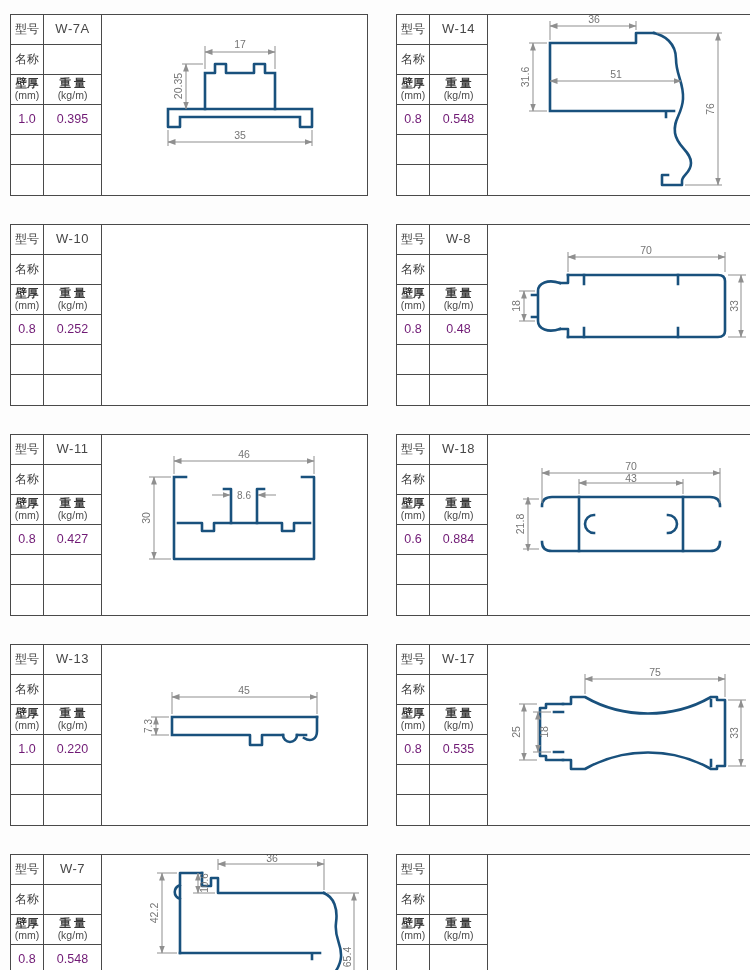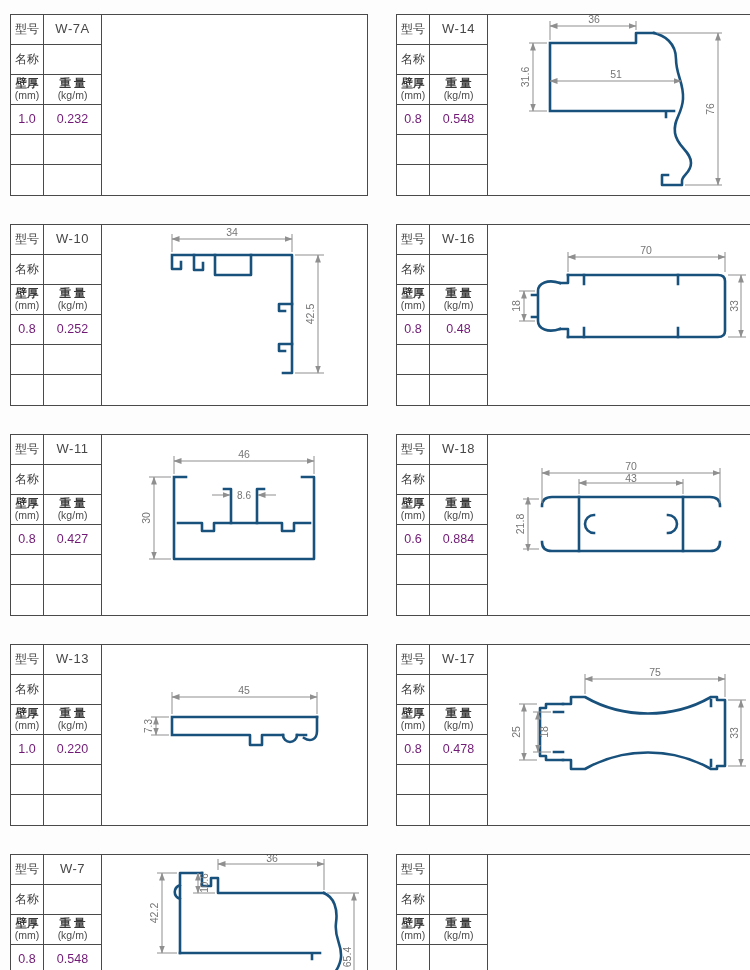--- a/index.html
+++ b/index.html
@@ -70,25 +70,40 @@
       <div class="sc"></div>
       <div class="sc c1 hdr">
           <div>壁厚</div>
           <div class="sub">(mm)</div>
         </div>
       <div class="sc hdr">
           <div>重 量</div>
           <div class="sub">(kg/m)</div>
         </div>
       <div class="sc c1 val">1.0</div>
-      <div class="sc val">0.232</div>
-      <div class="sc c1"></div>
-      <div class="sc"></div>
-      <div class="sc c1 last"></div>
-      <div class="sc last"></div>
+      <div class="sc val">0.395</div>
+      <div class="sc c1"></div>
+      <div class="sc"></div>
+      <div class="sc c1 last"></div>
+      <div class="sc last"></div>
+    </div>
+    <div class="draw">
+      <svg width="264" height="180" viewBox="0 0 264 180">
+        <path class="p" d="M66,94 H210 M66,94 V112 H78 V102 M210,94 V112 H198 V102 M78,102 H198"></path>
+        <path class="p" d="M103,94 V58 M173,94 V58 M103,58 H113 V49 H124 V58 H152 V49 H163 V58 H173"></path>
+        <path class="d" d="M103,54 V31 M173,54 V31"></path>
+        <line class="d" x1="103" y1="37" x2="173" y2="37" marker-start="url(#arw)" marker-end="url(#arw)"></line>
+        <text class="dt" x="138" y="30">17</text>
+        <path class="d" d="M101,49 H80"></path>
+        <line class="d" x1="84" y1="49" x2="84" y2="94" marker-start="url(#arw)" marker-end="url(#arw)"></line>
+        <text class="dt" x="77" y="71" transform="rotate(-90 77 71)">20.35</text>
+        <path class="d" d="M66,115 V131 M210,115 V131"></path>
+        <line class="d" x1="66" y1="127" x2="210" y2="127" marker-start="url(#arw)" marker-end="url(#arw)"></line>
+        <text class="dt" x="138" y="121">35</text>
+      </svg>
     </div>
   </div>
 
   <div class="card">
     <div class="spec">
       <div class="sc c1">型号</div>
       <div class="sc model">W-14</div>
       <div class="sc c1">名称</div>
       <div class="sc"></div>
       <div class="sc c1 hdr">
@@ -139,39 +154,26 @@
           <div>重 量</div>
           <div class="sub">(kg/m)</div>
         </div>
       <div class="sc c1 val">0.8</div>
       <div class="sc val">0.252</div>
       <div class="sc c1"></div>
       <div class="sc"></div>
       <div class="sc c1 last"></div>
       <div class="sc last"></div>
     </div>
-    <div class="draw">
-      <svg width="264" height="180" viewBox="0 0 264 180">
-        <path class="p" d="M70,30 H190 V148 H181 M70,30 V44 H79 V37"></path>
-        <path class="p" d="M92,30 V45 H101 V38 M113,30 V50 H149 V30"></path>
-        <path class="p" d="M190,79 H177 V86 H183 M190,119 H177 V126 H183"></path>
-        <path class="d" d="M70,27 V9 M190,27 V9"></path>
-        <line class="d" x1="70" y1="14" x2="190" y2="14" marker-start="url(#arw)" marker-end="url(#arw)"></line>
-        <text class="dt" x="130" y="8">34</text>
-        <path class="d" d="M193,30 H222 M193,148 H222"></path>
-        <line class="d" x1="216" y1="30" x2="216" y2="148" marker-start="url(#arw)" marker-end="url(#arw)"></line>
-        <text class="dt" x="209" y="89" transform="rotate(-90 209 89)">42.5</text>
-      </svg>
-    </div>
-  </div>
-
-  <div class="card">
-    <div class="spec">
-      <div class="sc c1">型号</div>
-      <div class="sc model">W-16</div>
+  </div>
+
+  <div class="card">
+    <div class="spec">
+      <div class="sc c1">型号</div>
+      <div class="sc model">W-8</div>
       <div class="sc c1">名称</div>
       <div class="sc"></div>
       <div class="sc c1 hdr">
           <div>壁厚</div>
           <div class="sub">(mm)</div>
         </div>
       <div class="sc hdr">
           <div>重 量</div>
           <div class="sub">(kg/m)</div>
         </div>
@@ -324,21 +326,21 @@
       <div class="sc"></div>
       <div class="sc c1 hdr">
           <div>壁厚</div>
           <div class="sub">(mm)</div>
         </div>
       <div class="sc hdr">
           <div>重 量</div>
           <div class="sub">(kg/m)</div>
         </div>
       <div class="sc c1 val">0.8</div>
-      <div class="sc val">0.478</div>
+      <div class="sc val">0.535</div>
       <div class="sc c1"></div>
       <div class="sc"></div>
       <div class="sc c1 last"></div>
       <div class="sc last"></div>
     </div>
     <div class="draw">
       <svg width="264" height="180" viewBox="0 0 264 180">
         <path class="p" d="M75,59 H58 V63 H52 V111 H58 V115 H75"></path>
         <path class="p" d="M75,59 H83 V52 H97 C135,74 185,74 223,52 H229 V55 H237 V121 H229 V124 H223 C185,102 135,102 97,124 H83 V115 H75"></path>
         <path class="p" d="M75,67 H66 M75,107 H66 M223,55 V61 M223,121 V115"></path>

